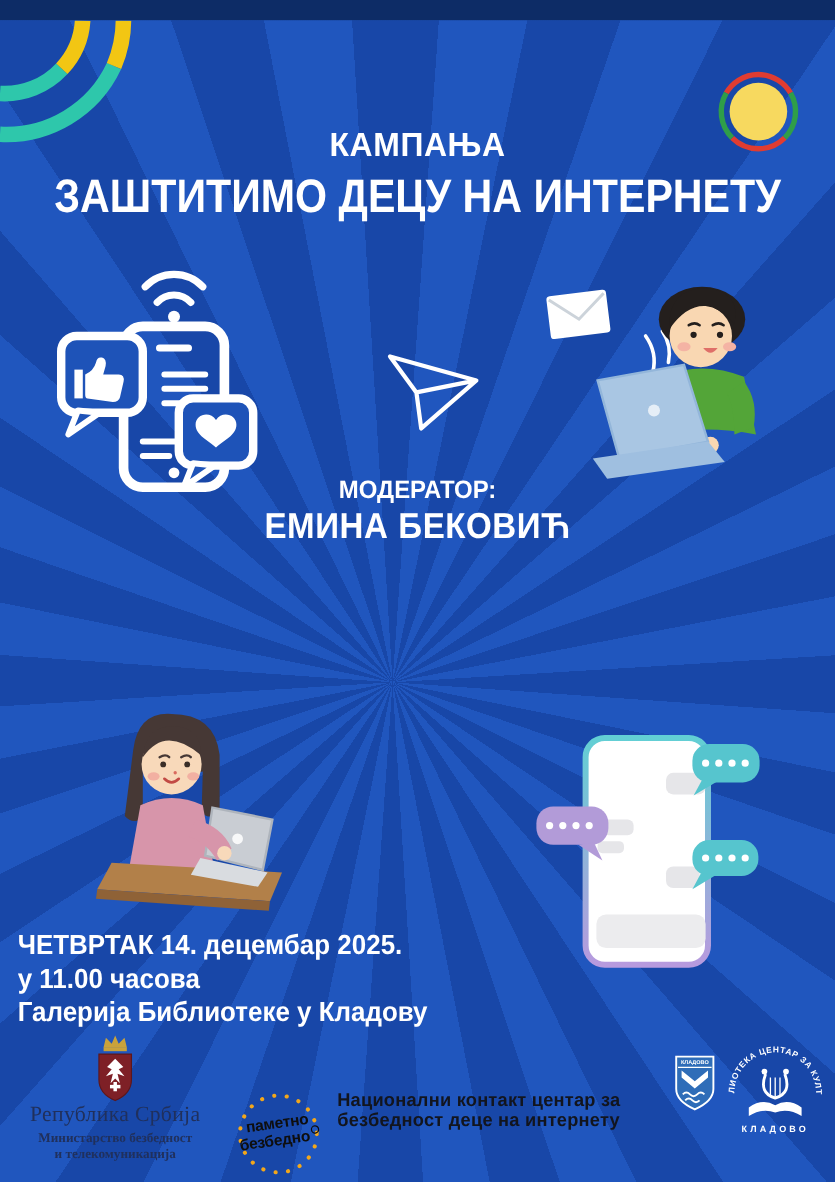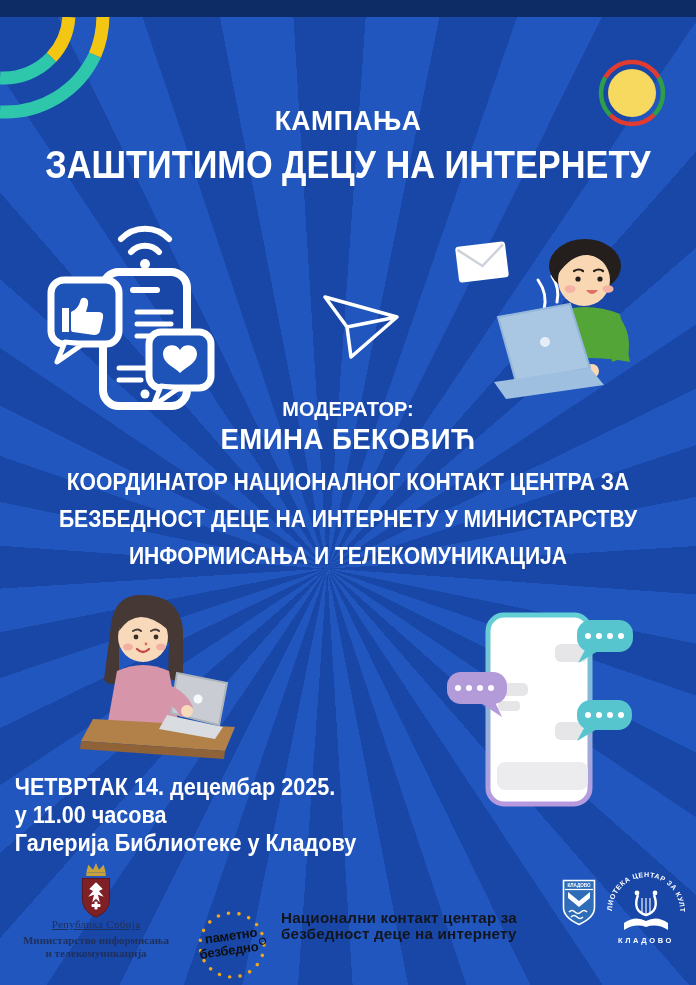--- a/index.html
+++ b/index.html
@@ -14,21 +14,21 @@
   .kicker{top:88px;font-size:28px;transform:scaleX(.95);letter-spacing:.5px;}
   .title{top:126px;font-size:39px;transform:scaleX(.88);letter-spacing:0;}
   .mod-label{top:380px;font-size:21px;font-weight:600;transform:scaleX(.95);}
   .mod-name{top:405px;font-size:30px;transform:scaleX(.92);letter-spacing:.5px;}
   .role{top:446px;}
   .role div{font-size:24px;font-weight:600;color:#fff;line-height:37px;transform:scaleX(.88);white-space:nowrap;text-align:center;}
   .dateblock{position:absolute;top:756px;left:0;width:492px;}
   .dateblock div{font-size:23px;font-weight:bold;color:#fff;line-height:28px;transform:scaleX(.94);white-space:nowrap;}
   .ministry{position:absolute;left:10px;top:901px;width:172px;text-align:center;color:#20305C;
             font-family:"Liberation Serif","DejaVu Serif",serif;}
-  .ministry .country{font-size:11px;letter-spacing:.3px;text-decoration:underline;}
+  .ministry .country{font-size:18px;letter-spacing:.3px;}
   .ministry .mline{font-size:11px;line-height:13px;font-weight:bold;}
   .badge{position:absolute;left:196px;top:891px;width:72px;height:74px;}
   .badge-text{position:absolute;left:0;top:22px;width:72px;text-align:center;transform:rotate(-8deg);
               color:#0e0e0e;font-weight:bold;font-size:13px;line-height:12px;letter-spacing:-.2px;}
   .badge-deg{display:inline-block;width:5px;height:5px;border:1.4px solid #0e0e0e;border-radius:50%;
              vertical-align:super;margin-left:1px;}
   .ncc{position:absolute;left:281px;top:893px;width:290px;color:#12151E;font-weight:bold;
        font-size:15.5px;line-height:15.5px;letter-spacing:.2px;transform:scaleX(.98);transform-origin:left top;}
   svg{display:block;}
 </style>
@@ -112,25 +112,20 @@
     </g>
     <g>
       <polygon points="58,95 130,82 150,146 76,160" fill="#A9C6E3" stroke="#93B6DA" stroke-width="2"></polygon>
       <circle cx="105" cy="120" r="5" fill="#fff" opacity="0.7"></circle>
       <polygon points="54,160 150,146 164,163 66,177" fill="#9FBFE0"></polygon>
     </g>
   </svg>
 
   <div class="cline mod-label">МОДЕРАТОР:</div>
   <div class="cline mod-name">ЕМИНА БЕКОВИЋ</div>
-  <div class="abs role" style="left:0;right:0">
-    <div>КООРДИНАТОР НАЦИОНАЛНОГ КОНТАКТ ЦЕНТРА ЗА</div>
-    <div>БЕЗБЕДНОСТ ДЕЦЕ НА ИНТЕРНЕТУ У МИНИСТАРСТВУ</div>
-    <div>ИНФОРМИСАЊА И ТЕЛЕКОМУНИКАЦИЈА</div>
-  </div>
 
   <svg class="abs" style="left:75px;top:568px" width="175" height="180" viewBox="0 0 175 180">
     <g>
       <path d="M36 40 Q40 8 68 10 Q104 10 108 44 L108 92 Q100 99 93 92 L94 58 Q70 64 44 56 L44 96 Q36 103 29 95 Z" fill="#463835"></path>
       <circle cx="68" cy="52" r="25" fill="#F8D9BA"></circle>
       <path d="M44 46 Q46 20 70 20 Q94 22 92 44 Q78 32 66 32 Q54 32 44 46 Z" fill="#463835"></path>
       <path d="M58 46 q5 -3 8 0" stroke="#463835" stroke-width="2" fill="none" stroke-linecap="round"></path>
       <path d="M76 46 q5 -3 8 0" stroke="#463835" stroke-width="2" fill="none" stroke-linecap="round"></path>
       <circle cx="61" cy="52" r="2.4" fill="#3A2E27"></circle>
       <circle cx="81" cy="52" r="2.4" fill="#3A2E27"></circle>
@@ -204,21 +199,21 @@
     <path d="M 12 12 L 14 4 L 19 9 L 22 2 L 25 9 L 30 4 L 32 12 Z" fill="#C9A23B"></path>
     <rect x="12" y="12" width="20" height="3.5" fill="#C9A23B"></rect>
     <path d="M8 18 H36 V40 Q36 52 22 58 Q8 52 8 40 Z" fill="#7E2026" stroke="#5D171B" stroke-width="1"></path>
     <path d="M22 22 L15 29 L19 31 L14 37 L20 35 L18 43 L22 39 L26 43 L24 35 L30 37 L25 31 L29 29 Z" fill="#fff"></path>
     <rect x="20.5" y="42" width="3" height="8" fill="#fff"></rect>
     <rect x="17.5" y="44.5" width="9" height="3" fill="#fff"></rect>
   </svg>
   <div class="ministry">
     <div class="country">Република Србија</div>
     <div style="height:4px"></div>
-    <div class="mline">Министарство информисања</div>
+    <div class="mline">Министарство безбедност</div>
     <div class="mline">и телекомуникација</div>
   </div>
 
   <div class="badge">
     <svg width="72" height="74" viewBox="0 0 72 74">
       <circle cx="36" cy="37" r="32" fill="none" stroke="#F2A71B" stroke-width="3.4" stroke-dasharray="0.1 10.4" stroke-linecap="round"></circle>
     </svg>
     <div class="badge-text">
       <span>паметно</span><br>
       <span>безбедно</span><span class="badge-deg"></span>

